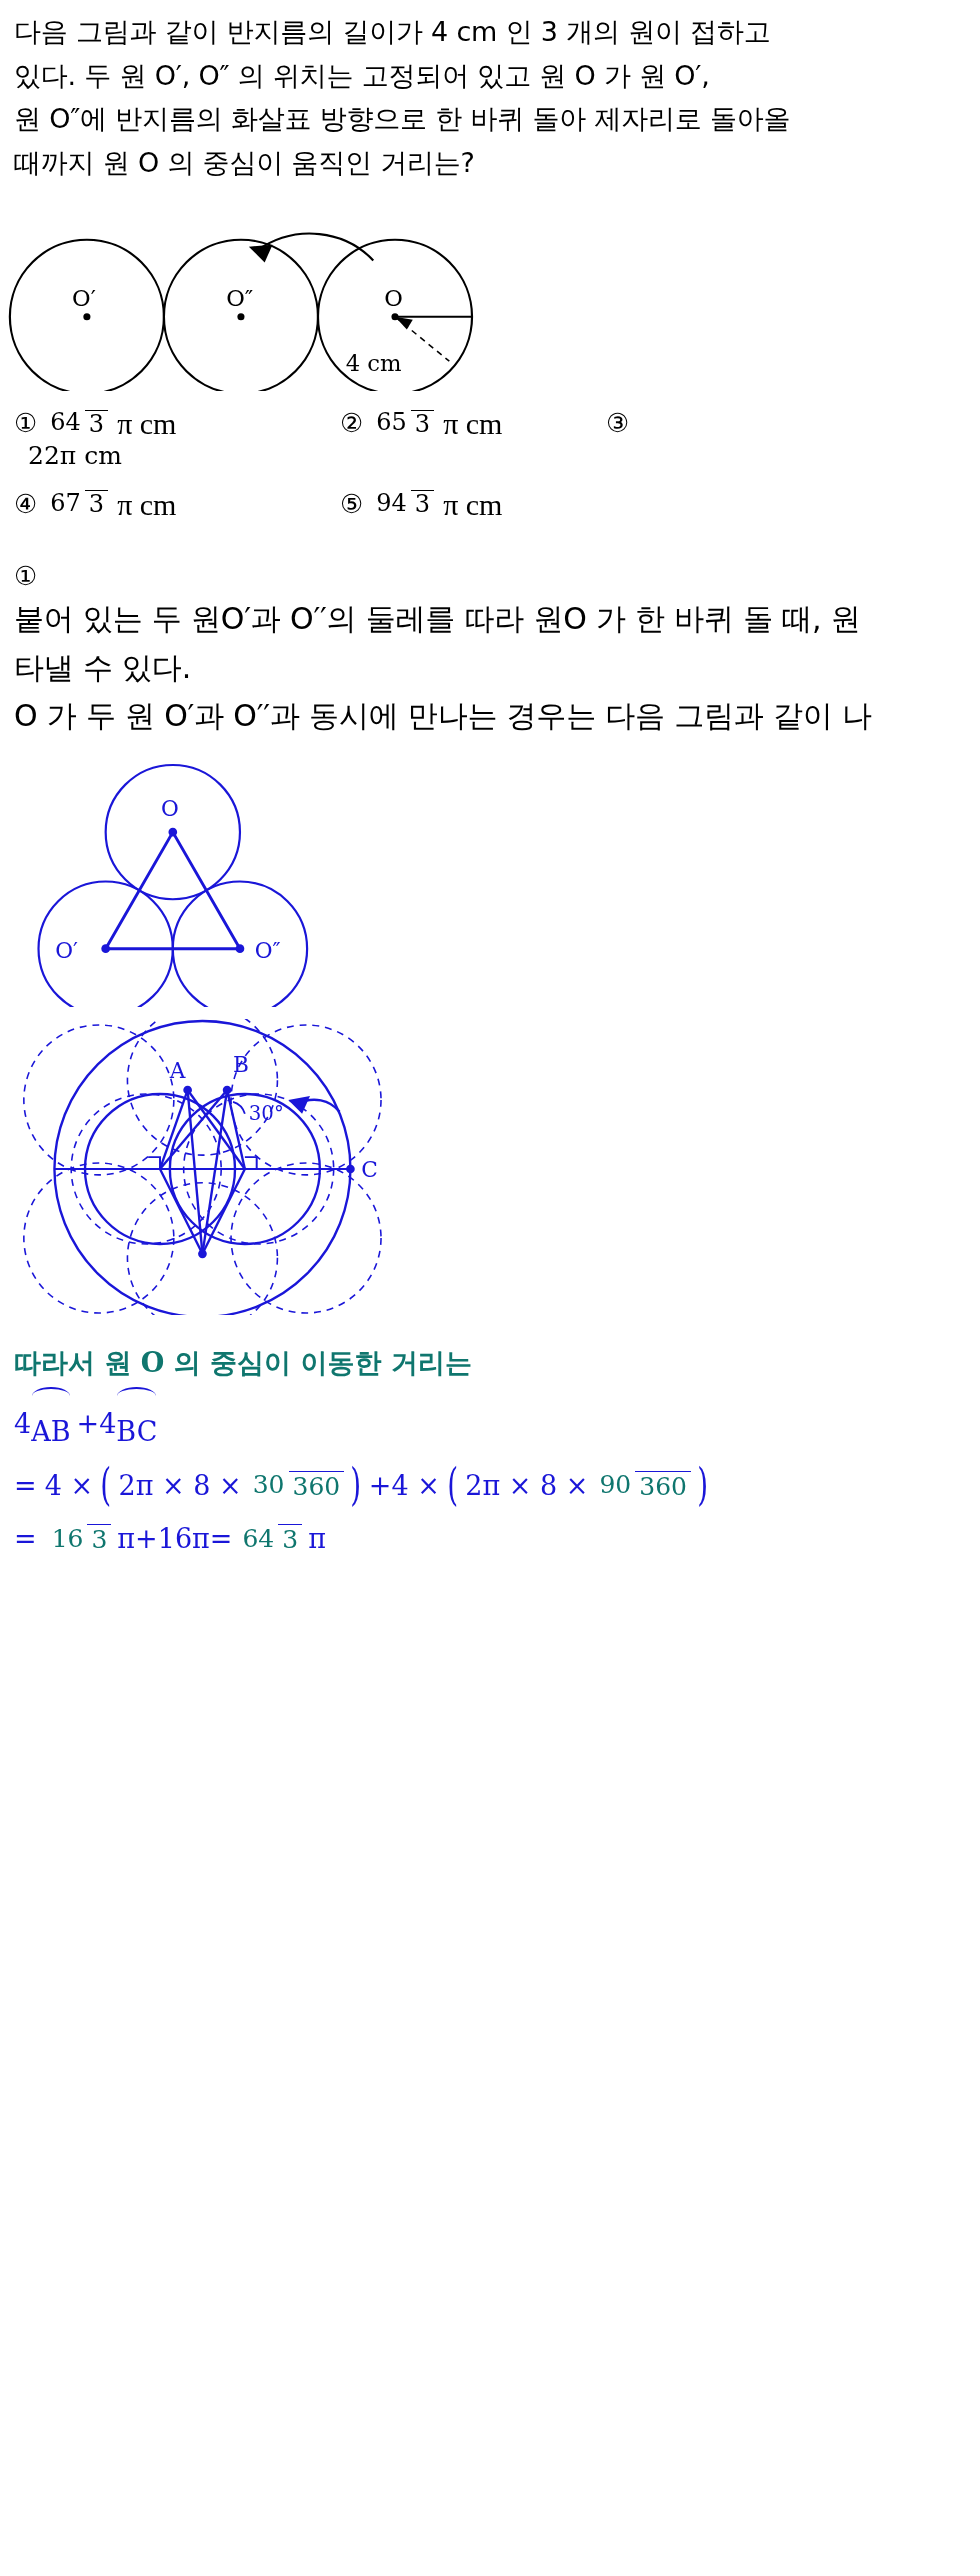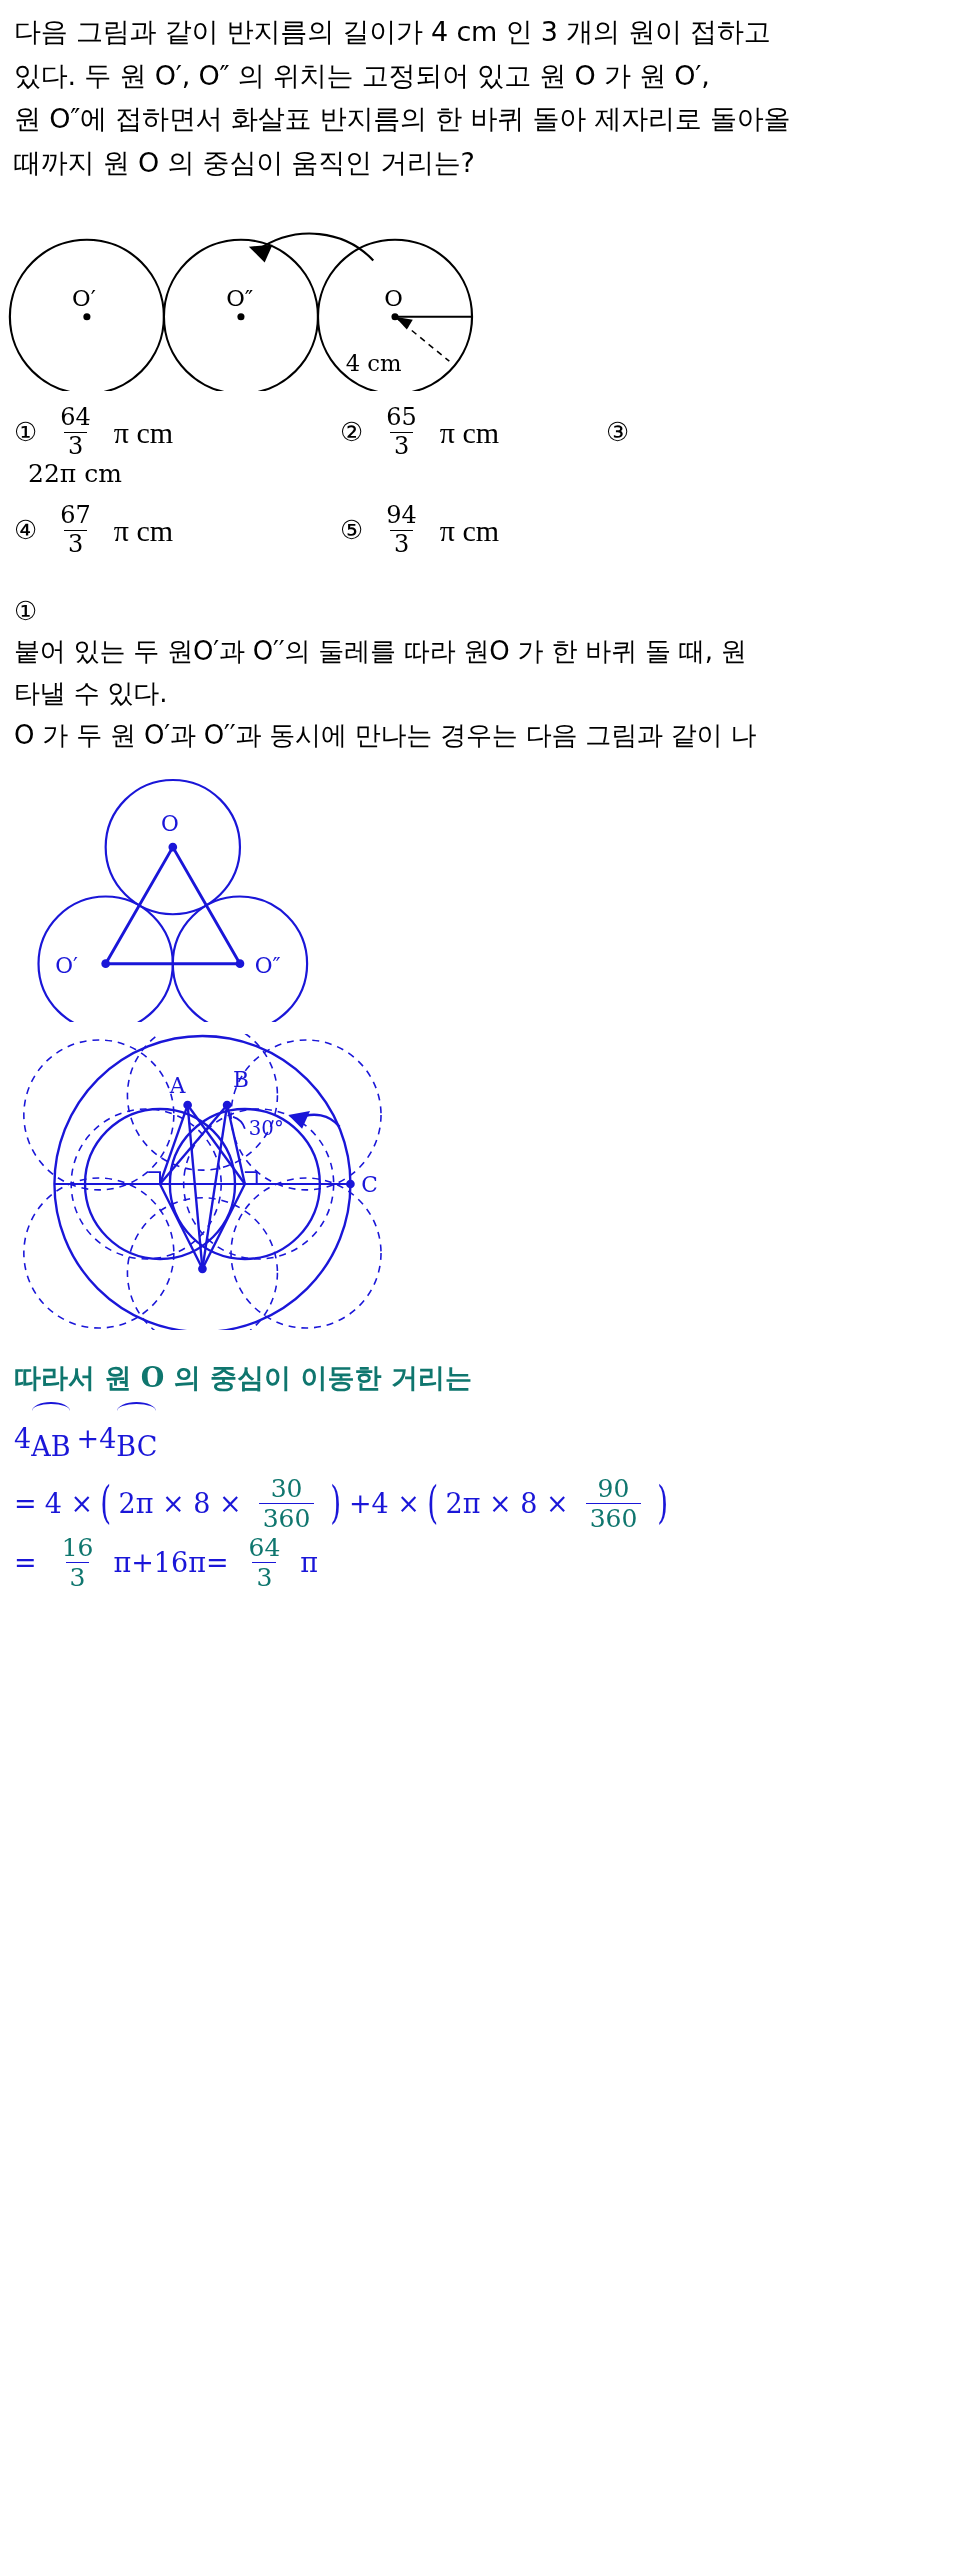--- a/index.html
+++ b/index.html
@@ -53,27 +53,27 @@
     gap: 6px;
   }
   .c1 { width: 326px; }
   .c2 { width: 266px; }
   .circnum {
     font-size: 26px;
     font-family: "DejaVu Sans", sans-serif;
   }
   .frac {
     display: inline-flex;
-    flex-direction: column;
+    flex-direction: row;
     align-items: center;
     vertical-align: middle;
     font-family: "DejaVu Serif", serif;
     font-size: 24px;
     line-height: 1.08;
-    margin: 0 13px;
+    margin: 0 3px;
     justify-content: space-between;
   }
   .frac .num { padding: 0 4px 1px 4px; }
   .frac .den { padding: 1px 4px 0 4px; border-top: 1.6px solid #000; }
   .unit {
     font-family: Liberation Serif, serif;
     font-size: 30px;
   }
   .wrapline {
     font-family: "DejaVu Serif", serif;
@@ -82,21 +82,21 @@
     margin-top: -4px;
   }
 
   
   .answer {
     padding: 36px 14px 0 14px;
     font-size: 26px;
   }
   .sol-text {
     padding: 4px 14px 0 14px;
-    font-size: 26px;
+    font-size: 30px;
     line-height: 1.62;
     letter-spacing: -0.2px;
   }
   .sol-text div { white-space: pre-wrap; }
 
   
   .fig2 {
     position: relative;
     height: 252px;
     margin: 14px 0 6px 0;
@@ -142,21 +142,21 @@
   svg { display: block; }
 </style>
 </head>
 <body>
 
 <div class="page">
 
   <div class="q-text">
     <div>다음 그림과 같이 반지름의 길이가 4 cm 인 3 개의 원이 접하고</div>
     <div>있다. 두 원 O′, O″ 의 위치는 고정되어 있고 원 O 가 원 O′,</div>
-    <div>원 O″에 접하면서 화살표 반지름의 한 바퀴 돌아 제자리로 돌아올</div>
+    <div>원 O″에 반지름의 화살표 방향으로 한 바퀴 돌아 제자리로 돌아올</div>
     <div>때까지 원 O 의 중심이 움직인 거리는?</div>
   </div>
 
   <div class="fig1">
     <svg width="553" height="188" viewBox="0 0 560 190">
 
       <circle cx="88" cy="115" r="78" fill="none" stroke="#000" stroke-width="2.2"></circle>
       <circle cx="244" cy="115" r="78" fill="none" stroke="#000" stroke-width="2.2"></circle>
       <circle cx="400" cy="115" r="78" fill="none" stroke="#000" stroke-width="2.2"></circle>
 

